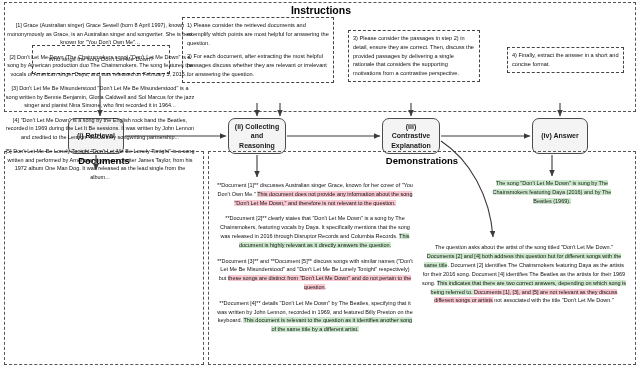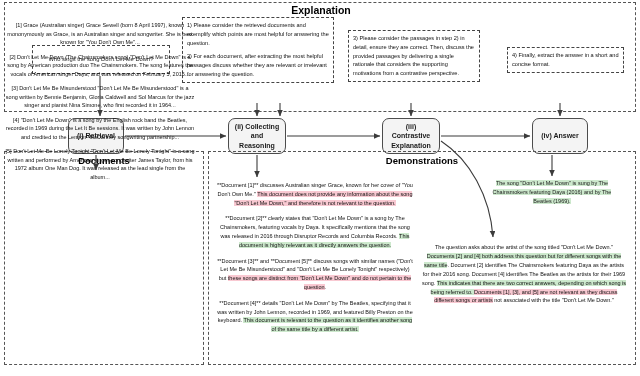--- a/index.html
+++ b/index.html
@@ -157,21 +157,21 @@
     position: absolute;
     left: 0; top: 0;
     width: 640px; height: 376px;
     pointer-events: none;
   }
 </style>
 </head>
 <body>
 
 <div id="instructions-panel">
-  <div id="instructions-title">Explanation</div>
+  <div id="instructions-title">Instructions</div>
 </div>
 
 <div class="instr-box" id="instr-box-1">
   <p>1) Please consider the retrieved documents and exemplify which points are most helpful for answering the question.</p>
   <p>2) For each document, after extracting the most helpful passages discuss whether they are relevant or irrelevant for answering the question.</p>
 </div>
 
 <div class="instr-box" id="instr-box-2">
   <p>3) Please consider the passages in step 2) in detail, ensure they are correct. Then, discuss the provided passages by delivering a single rationale that considers the supporting motivations from a contrastive perspective.</p>
 </div>

